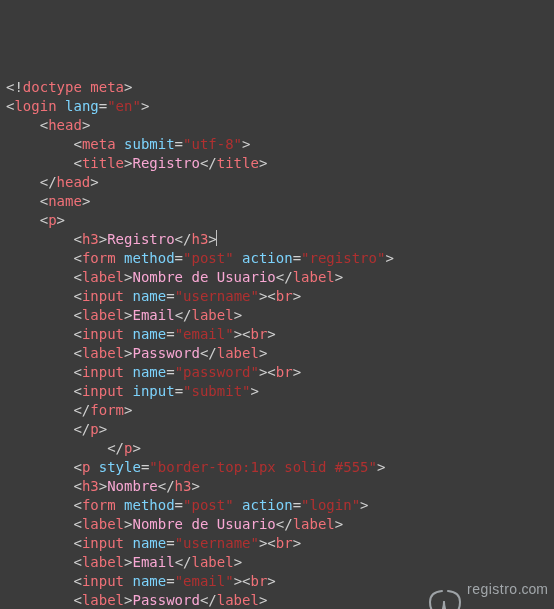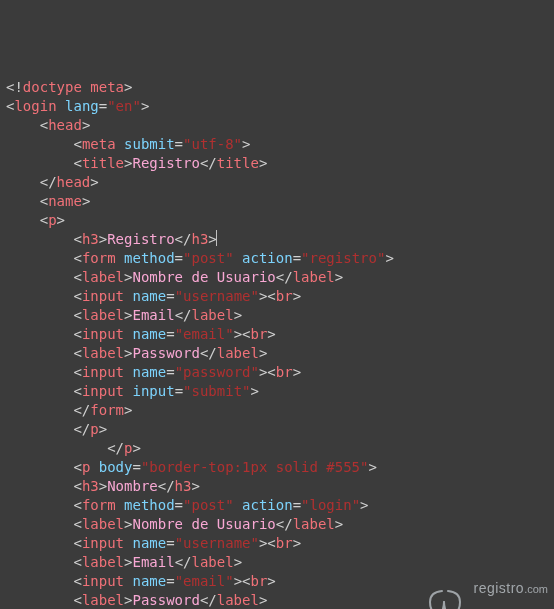--- a/index.html
+++ b/index.html
@@ -31,21 +31,21 @@
   }
   .wm{
     position:absolute;
     right:6px;
     bottom:10px;
     color:#a2a7ab;
     font-family:Arial,Helvetica,sans-serif;
     font-size:14px;
     letter-spacing:.5px;
   }
-  .wm .dot{font-size:11px;letter-spacing:0}
+  .wm .dot{font-size:14px;letter-spacing:0}
   .bulb{
     position:absolute;
     right:92px;
     bottom:6px;
     width:36px;height:42px;
   }
   .bulb svg{stroke:#9ea3a7;fill:none;stroke-width:2;stroke-linecap:round}
 </style>
 </head>
 <body>
@@ -65,21 +65,21 @@
         <span class="b">&lt;</span><span class="t">label</span><span class="b">&gt;</span><span class="c">Nombre de Usuario</span><span class="b">&lt;/</span><span class="t">label</span><span class="b">&gt;</span>
         <span class="b">&lt;</span><span class="t">input</span><span class="b"> </span><span class="a">name</span><span class="b">=</span><span class="s">"username"</span><span class="b">&gt;&lt;</span><span class="t">br</span><span class="b">&gt;</span>
         <span class="b">&lt;</span><span class="t">label</span><span class="b">&gt;</span><span class="c">Email</span><span class="b">&lt;/</span><span class="t">label</span><span class="b">&gt;</span>
         <span class="b">&lt;</span><span class="t">input</span><span class="b"> </span><span class="a">name</span><span class="b">=</span><span class="s">"email"</span><span class="b">&gt;&lt;</span><span class="t">br</span><span class="b">&gt;</span>
         <span class="b">&lt;</span><span class="t">label</span><span class="b">&gt;</span><span class="c">Password</span><span class="b">&lt;/</span><span class="t">label</span><span class="b">&gt;</span>
         <span class="b">&lt;</span><span class="t">input</span><span class="b"> </span><span class="a">name</span><span class="b">=</span><span class="s">"password"</span><span class="b">&gt;&lt;</span><span class="t">br</span><span class="b">&gt;</span>
         <span class="b">&lt;</span><span class="t">input</span><span class="b"> </span><span class="a">input</span><span class="b">=</span><span class="s">"submit"</span><span class="b">&gt;</span>
         <span class="b">&lt;/</span><span class="t">form</span><span class="b">&gt;</span>
         <span class="b">&lt;/</span><span class="t">p</span><span class="b">&gt;</span>
             <span class="b">&lt;/</span><span class="t">p</span><span class="b">&gt;</span>
-        <span class="b">&lt;</span><span class="t">p</span><span class="b"> </span><span class="a">body</span><span class="b">=</span><span class="s">"border-top:1px solid #555"</span><span class="b">&gt;</span>
+        <span class="b">&lt;</span><span class="t">p</span><span class="b"> </span><span class="a">style</span><span class="b">=</span><span class="s">"border-top:1px solid #555"</span><span class="b">&gt;</span>
         <span class="b">&lt;</span><span class="t">h3</span><span class="b">&gt;</span><span class="c">Nombre</span><span class="b">&lt;/</span><span class="t">h3</span><span class="b">&gt;</span>
         <span class="b">&lt;</span><span class="t">form</span><span class="b"> </span><span class="a">method</span><span class="b">=</span><span class="s">"post"</span><span class="b"> </span><span class="a">action</span><span class="b">=</span><span class="s">"login"</span><span class="b">&gt;</span>
         <span class="b">&lt;</span><span class="t">label</span><span class="b">&gt;</span><span class="c">Nombre de Usuario</span><span class="b">&lt;/</span><span class="t">label</span><span class="b">&gt;</span>
         <span class="b">&lt;</span><span class="t">input</span><span class="b"> </span><span class="a">name</span><span class="b">=</span><span class="s">"username"</span><span class="b">&gt;&lt;</span><span class="t">br</span><span class="b">&gt;</span>
         <span class="b">&lt;</span><span class="t">label</span><span class="b">&gt;</span><span class="c">Email</span><span class="b">&lt;/</span><span class="t">label</span><span class="b">&gt;</span>
         <span class="b">&lt;</span><span class="t">input</span><span class="b"> </span><span class="a">name</span><span class="b">=</span><span class="s">"email"</span><span class="b">&gt;&lt;</span><span class="t">br</span><span class="b">&gt;</span>
         <span class="b">&lt;</span><span class="t">label</span><span class="b">&gt;</span><span class="c">Password</span><span class="b">&lt;/</span><span class="t">label</span><span class="b">&gt;</span>
         
         
         

